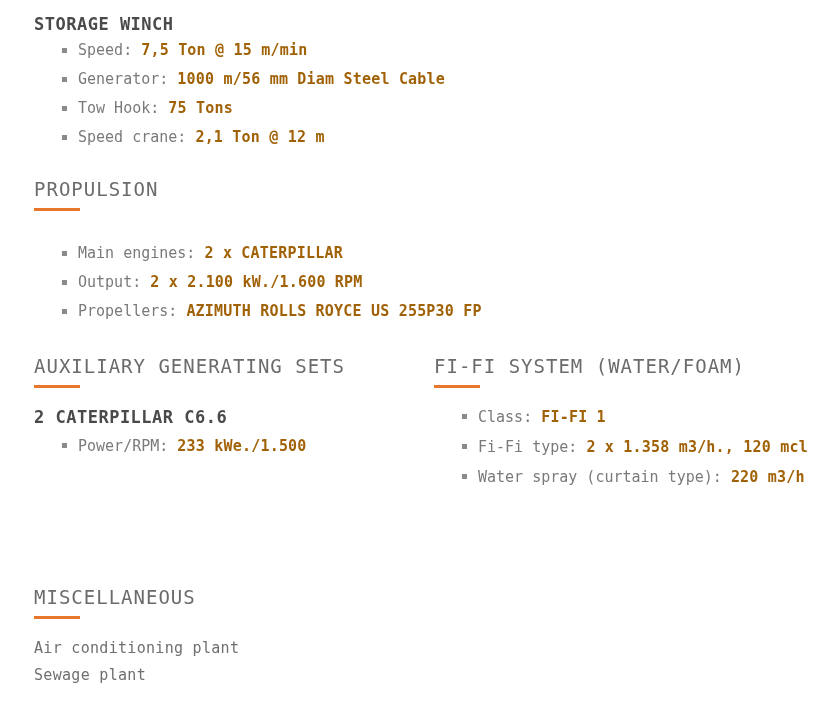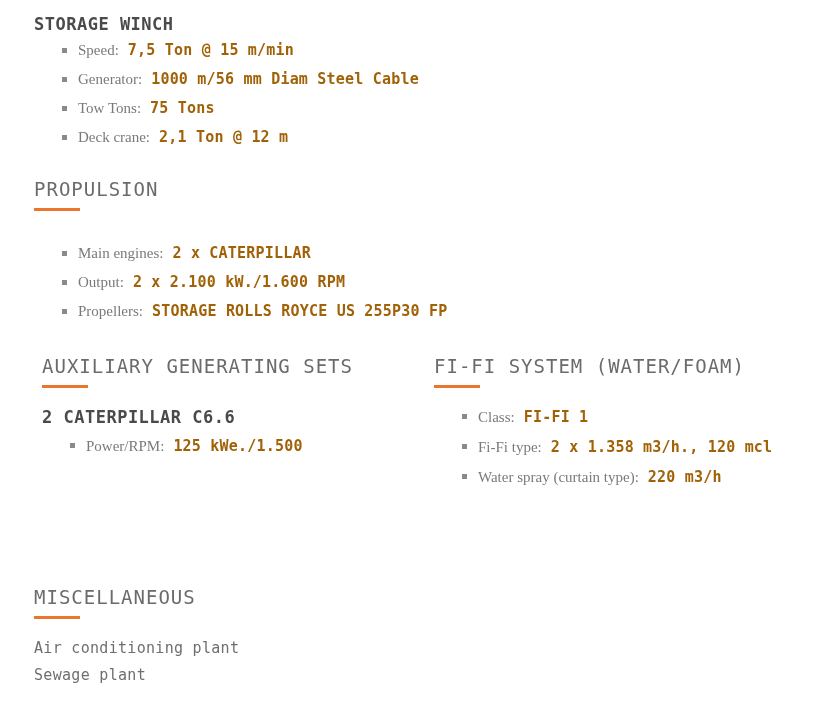--- a/index.html
+++ b/index.html
@@ -66,38 +66,37 @@
     position: absolute;
     left: 0;
     top: 10px;
     width: 5px;
     height: 5px;
     background: #8a8a8a;
   }
   .label {
     color: #7a7a7a;
     font-weight: 400;
-    font-family: Liberation Serif, serif;
   }
   .value {
     color: #a16207;
     font-weight: 700;
     letter-spacing: 0.2px;
   }
   .plain-line {
     font-size: 15px;
     line-height: 27px;
     color: #6f6f6f;
     letter-spacing: 0.3px;
   }
 
   
   #storage-winch-section { position: absolute; left: 0; top: 14px; width: 830px; }
   #propulsion-section    { position: absolute; left: 0; top: 178px; width: 830px; }
-  #aux-section           { position: absolute; left: 8px; top: 355px; width: 415px; }
+  #aux-section           { position: absolute; left: 0; top: 355px; width: 415px; }
   #fifi-section          { position: absolute; left: 400px; top: 355px; width: 430px; }
   #misc-section          { position: absolute; left: 0; top: 586px; width: 830px; }
 
   #propulsion-section ul.speclist { padding-top: 14px; }
   #aux-section ul.speclist li,
   #fifi-section ul.speclist li { line-height: 26px; }
   #aux-section h3.sub-title { padding-left: 0; margin-bottom: 6px; }
   #aux-section .sub-wrap { padding-left: 0; margin-top: 19px; }
   #misc-section .plain-line { padding-left: 0; }
 </style>
@@ -111,59 +110,59 @@
     <ul class="speclist">
       <li>
         <span class="label">Speed:</span>
         <span class="value">7,5 Ton @ 15 m/min</span>
       </li>
       <li>
         <span class="label">Generator:</span>
         <span class="value">1000 m/56 mm Diam Steel Cable</span>
       </li>
       <li>
-        <span class="label">Tow Tons:</span>
+        <span class="label">Tow Hook:</span>
         <span class="value">75 Tons</span>
       </li>
       <li>
-        <span class="label">Deck crane:</span>
+        <span class="label">Speed crane:</span>
         <span class="value">2,1 Ton @ 12 m</span>
       </li>
     </ul>
   </div>
 
   <div class="section" id="propulsion-section">
     <h2 class="section-title">PROPULSION</h2>
     <div class="rule"></div>
     <ul class="speclist">
       <li>
         <span class="label">Main engines:</span>
         <span class="value">2 x CATERPILLAR</span>
       </li>
       <li>
         <span class="label">Output:</span>
         <span class="value">2 x 2.100 kW./1.600 RPM</span>
       </li>
       <li>
         <span class="label">Propellers:</span>
-        <span class="value">STORAGE ROLLS ROYCE US 255P30 FP</span>
+        <span class="value">AZIMUTH ROLLS ROYCE US 255P30 FP</span>
       </li>
     </ul>
   </div>
 
   <div class="section" id="aux-section">
     <h2 class="section-title">AUXILIARY GENERATING SETS</h2>
     <div class="rule"></div>
     <div class="sub-wrap">
       <h3 class="sub-title">2 CATERPILLAR C6.6</h3>
     </div>
     <ul class="speclist">
       <li>
         <span class="label">Power/RPM:</span>
-        <span class="value">125 kWe./1.500</span>
+        <span class="value">233 kWe./1.500</span>
       </li>
     </ul>
   </div>
 
   <div class="section" id="fifi-section">
     <h2 class="section-title">FI-FI SYSTEM (WATER/FOAM)</h2>
     <div class="rule"></div>
     <ul class="speclist">
       <li>
         <span class="label">Class:</span>

